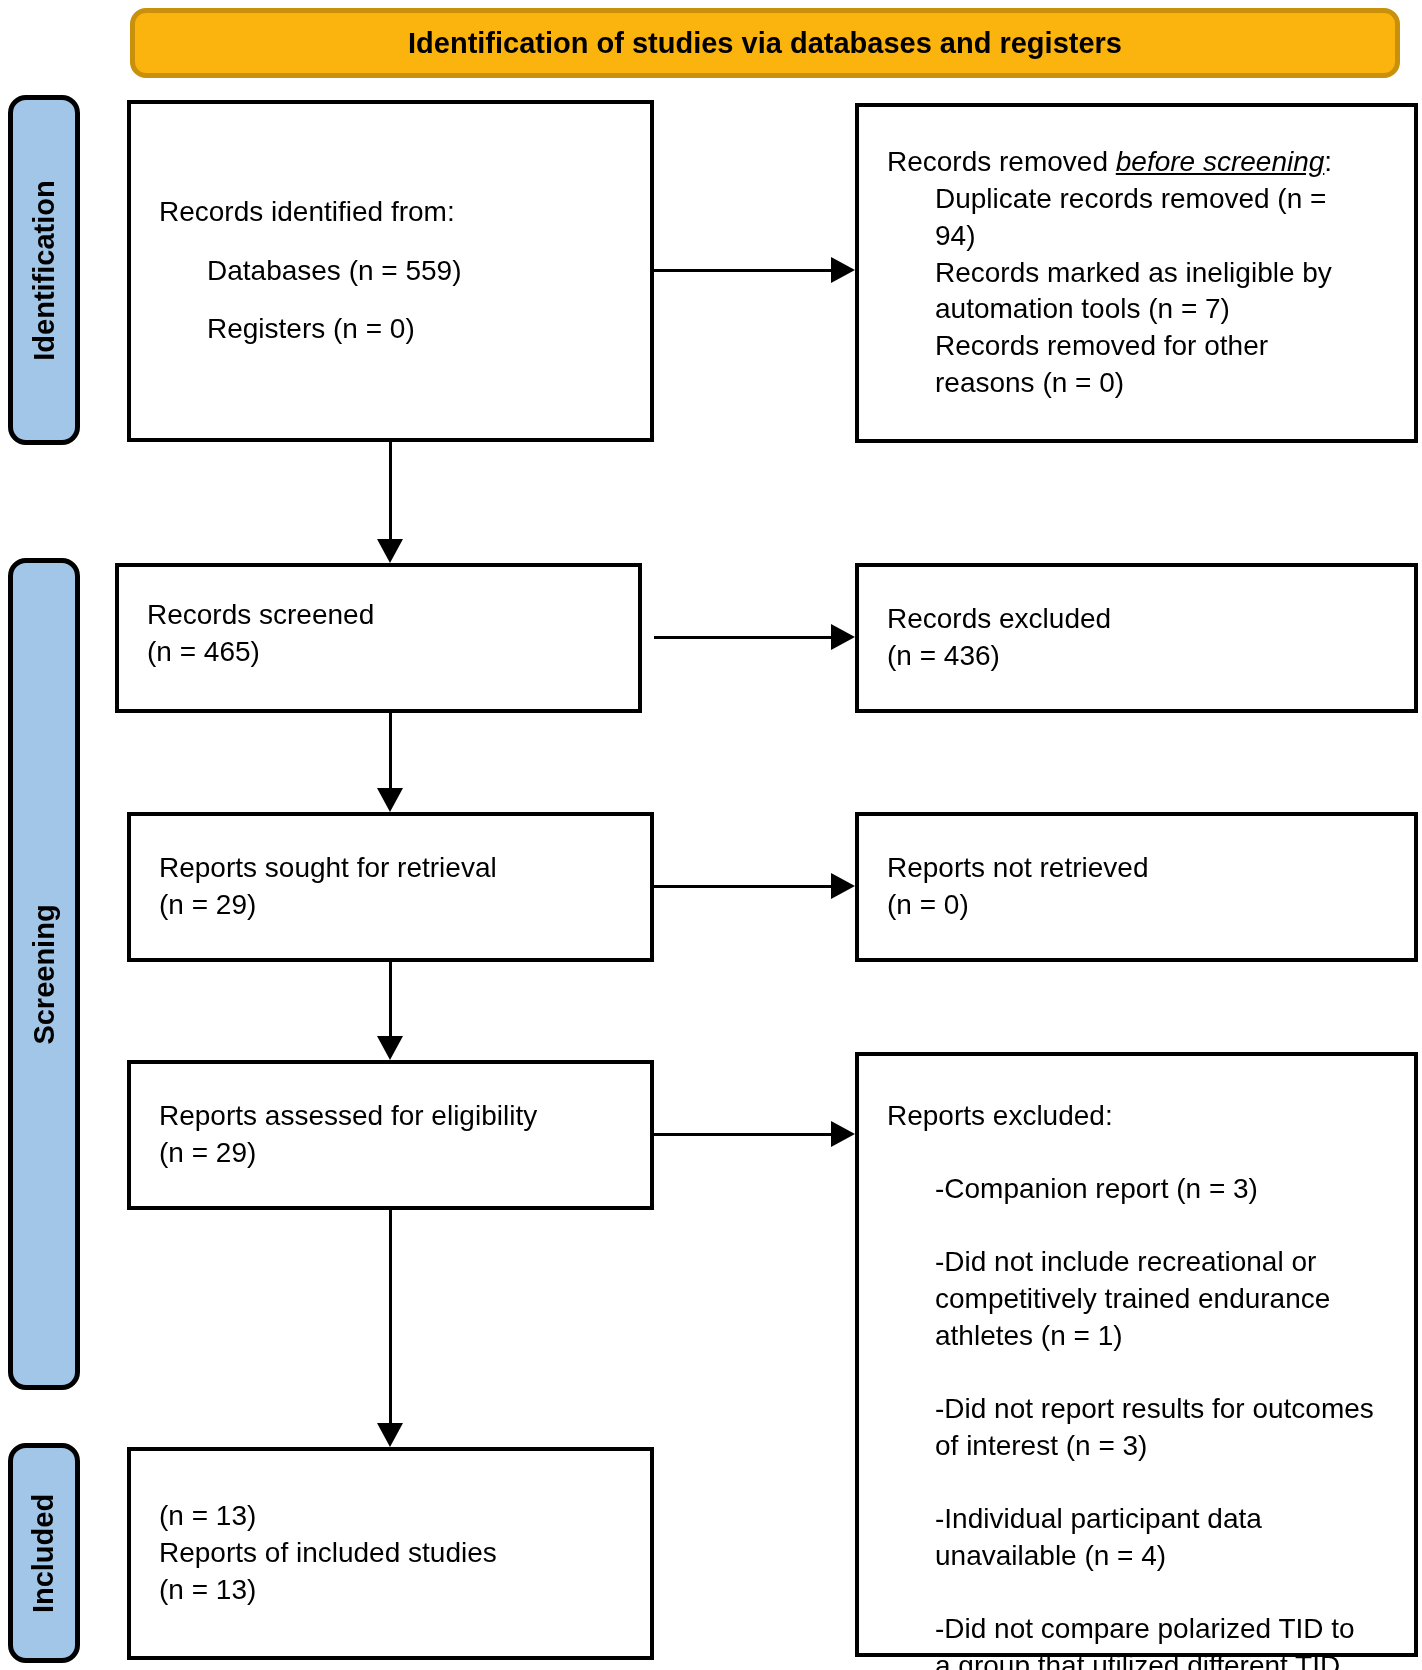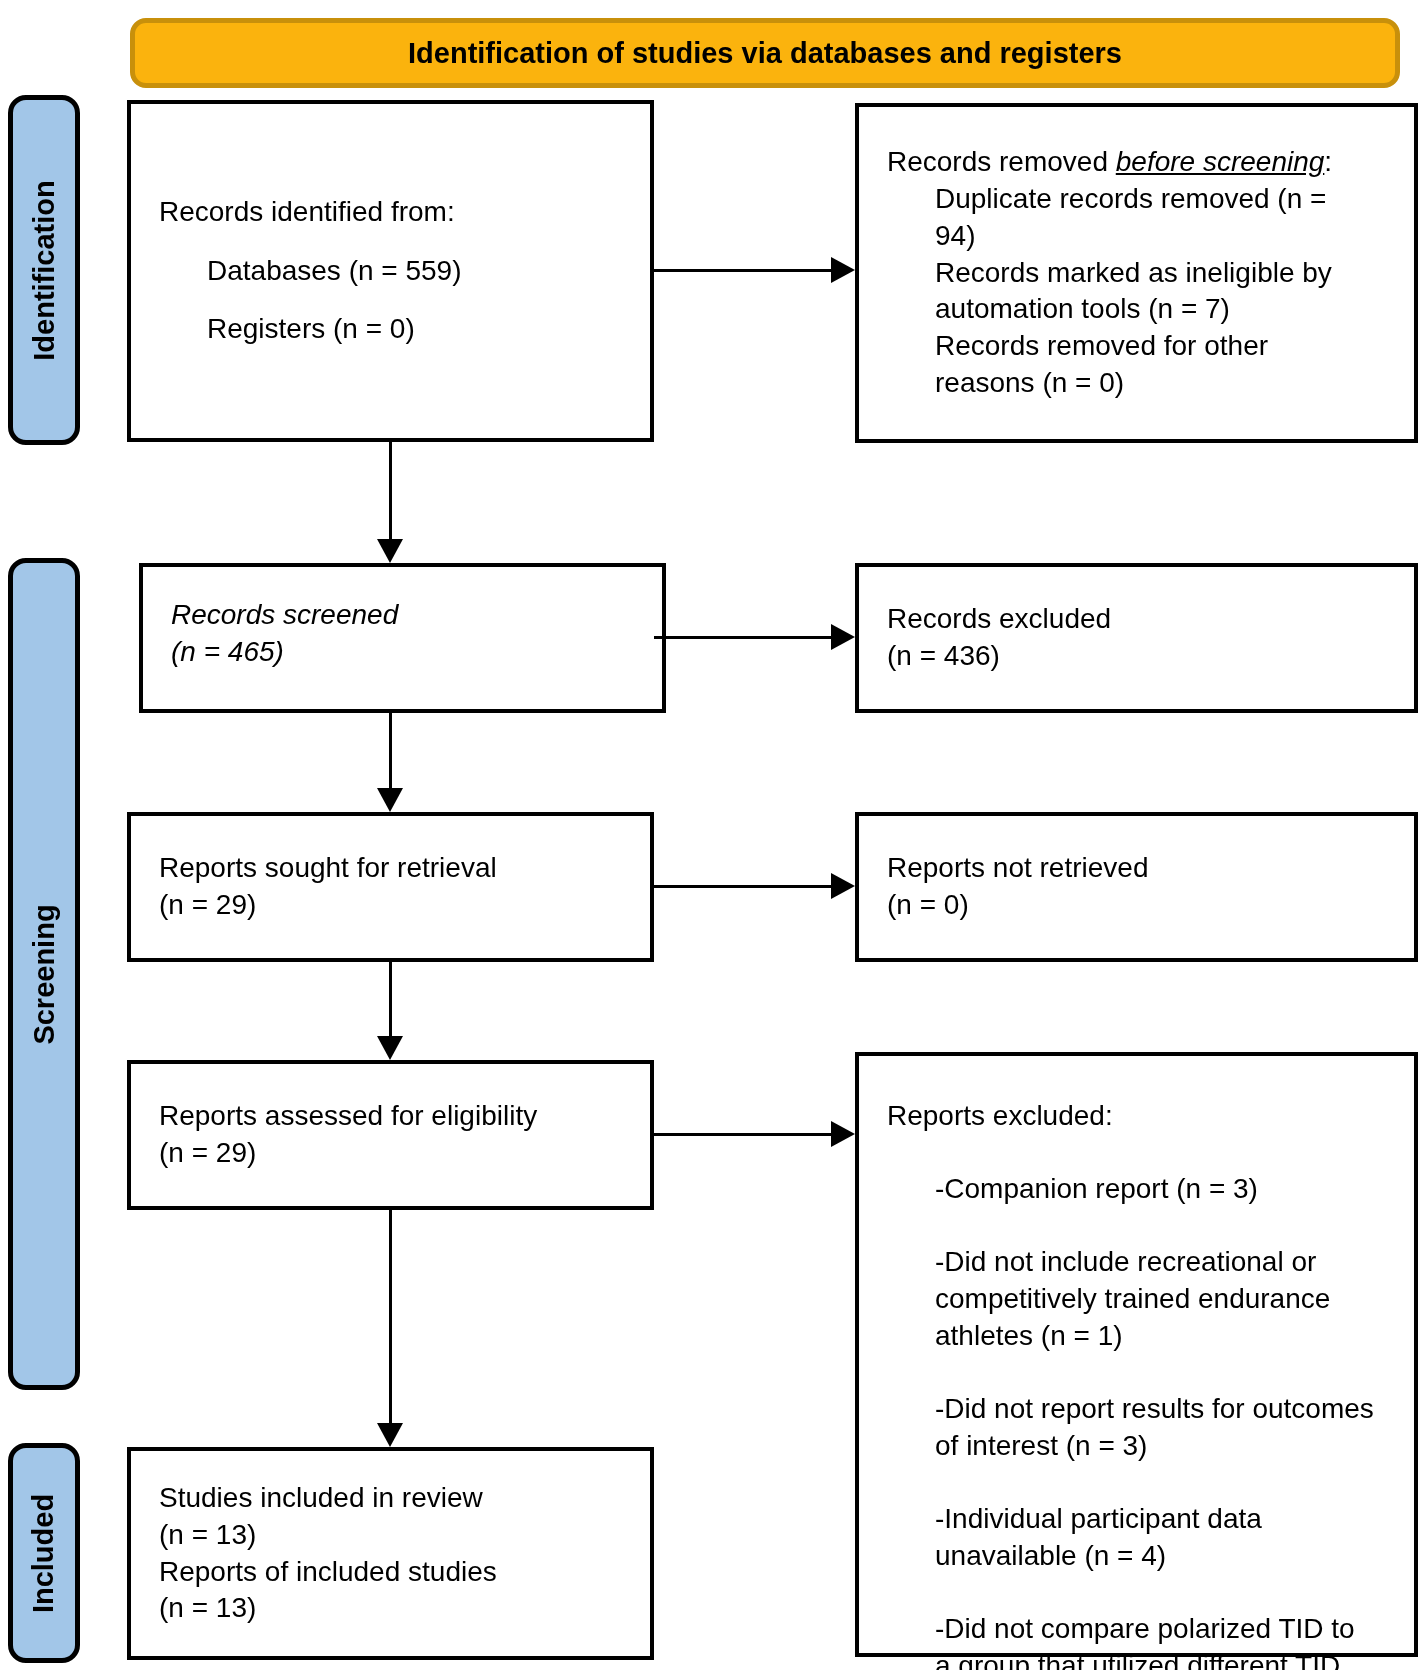--- a/index.html
+++ b/index.html
@@ -7,21 +7,21 @@
     position: relative;
     width: 1422px;
     height: 1670px;
     font-family: "Liberation Sans", sans-serif;
     color: #000;
     background: #ffffff;
     overflow: hidden;
   }
   .banner {
     position: absolute;
-    left: 130px; top: 18px;
+    left: 130px; top: 8px;
     width: 1270px; height: 70px;
     box-sizing: border-box;
     background: var(--banner-fill);
     border: 5px solid var(--banner-border);
     border-radius: 16px;
     display: flex; align-items: center; justify-content: center;
     font-size: 29px; font-weight: bold;
   }
   .sidebar {
     position: absolute;
@@ -81,37 +81,36 @@
   <div class="sidebar" style="top:1443px; height:220px;">
     <span>Included</span>
   </div>
 
   <div class="box" style="left:127px; top:100px; width:527px; height:342px; padding:0 20px 0 28px;gap:22px;">
     <div>Records identified from:</div>
     <div class="indent">Databases (n = 559)</div>
     <div class="indent">Registers (n = 0)</div>
   </div>
 
-  <div class="box" style="left:139px; top:563px; width:527px; height:150px; padding:0 20px 8px 28px;font-style:italic;">
+  <div class="box" style="left:115px; top:563px; width:527px; height:150px; padding:0 20px 8px 28px;">
     <div>Records screened</div>
     <div>(n = 465)</div>
   </div>
 
   <div class="box" style="left:127px; top:812px; width:527px; height:150px; padding:0 20px 0 28px;">
     <div>Reports sought for retrieval</div>
     <div>(n = 29)</div>
   </div>
 
   <div class="box" style="left:127px; top:1060px; width:527px; height:150px; padding:0 20px 0 28px;">
     <div>Reports assessed for eligibility</div>
     <div>(n = 29)</div>
   </div>
 
   <div class="box" style="left:127px; top:1447px; width:527px; height:213px; padding:0 20px 0 28px;">
-    <div>Studies included in review</div>
     <div>(n = 13)</div>
     <div>Reports of included studies</div>
     <div>(n = 13)</div>
   </div>
 
   <div class="box" style="left:855px; top:103px; width:563px; height:340px; padding:0 40px 0 28px;">
     <div><span>Records removed </span><span class="italic">before screening</span><span>:</span></div>
     <div class="indent">Duplicate records removed (n = 94)</div>
     <div class="indent">Records marked as ineligible by automation tools (n = 7)</div>
     <div class="indent">Records removed for other reasons (n = 0)</div>

